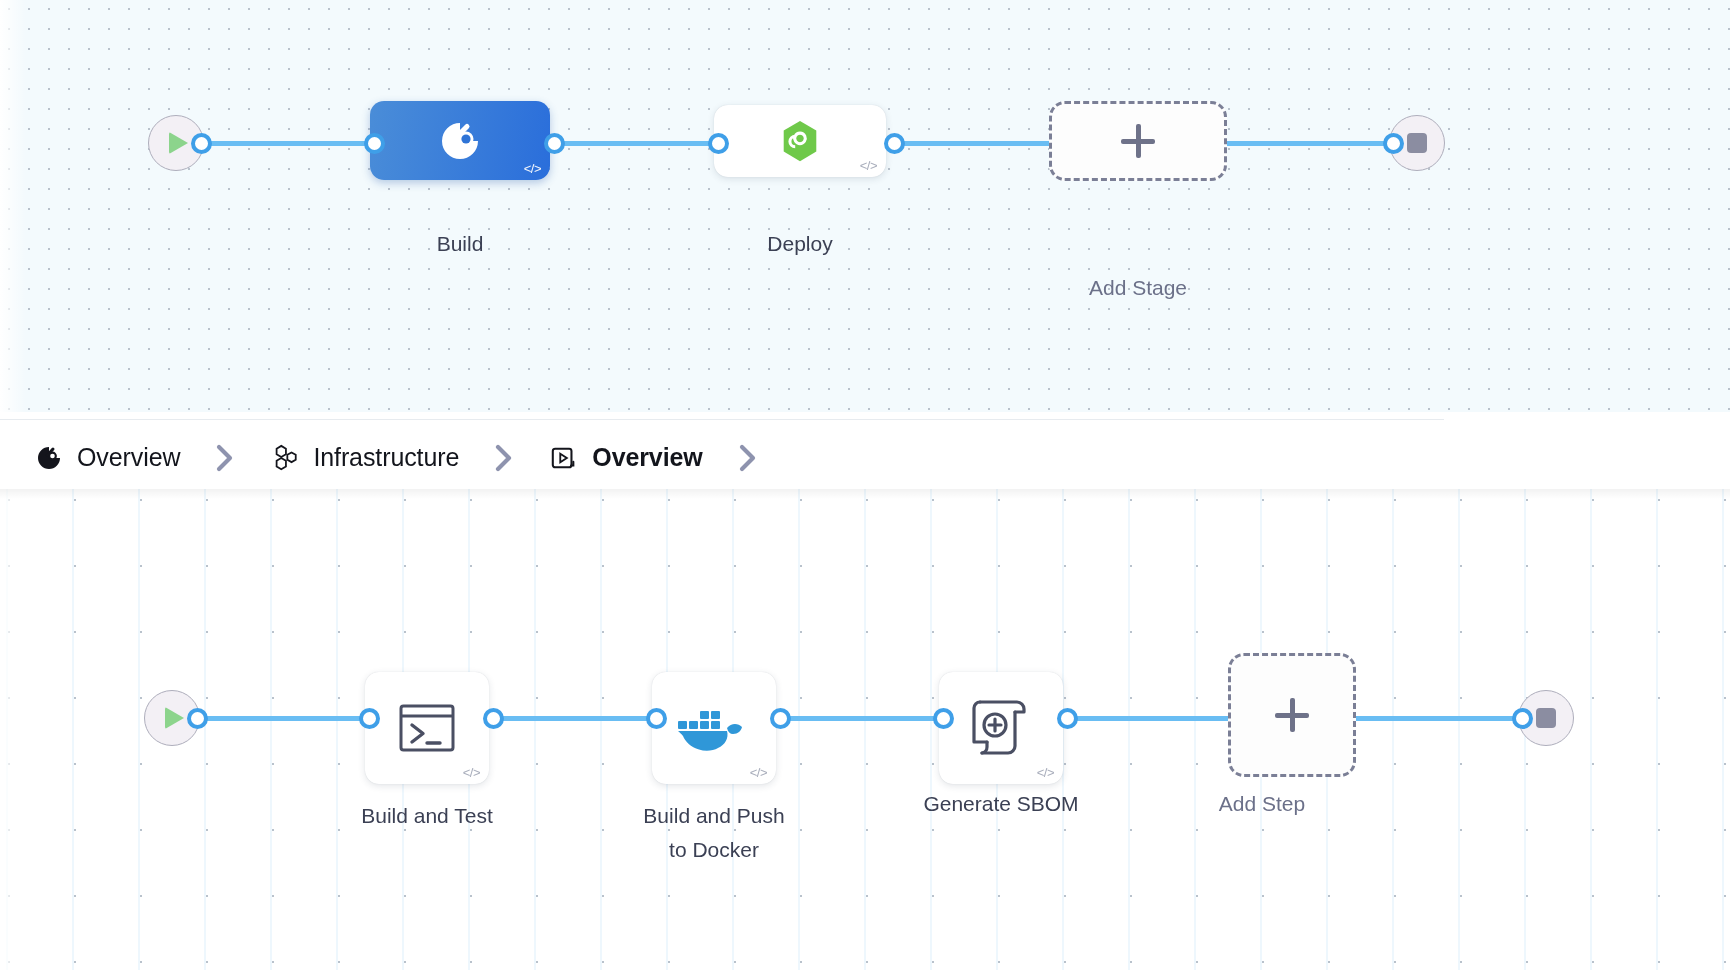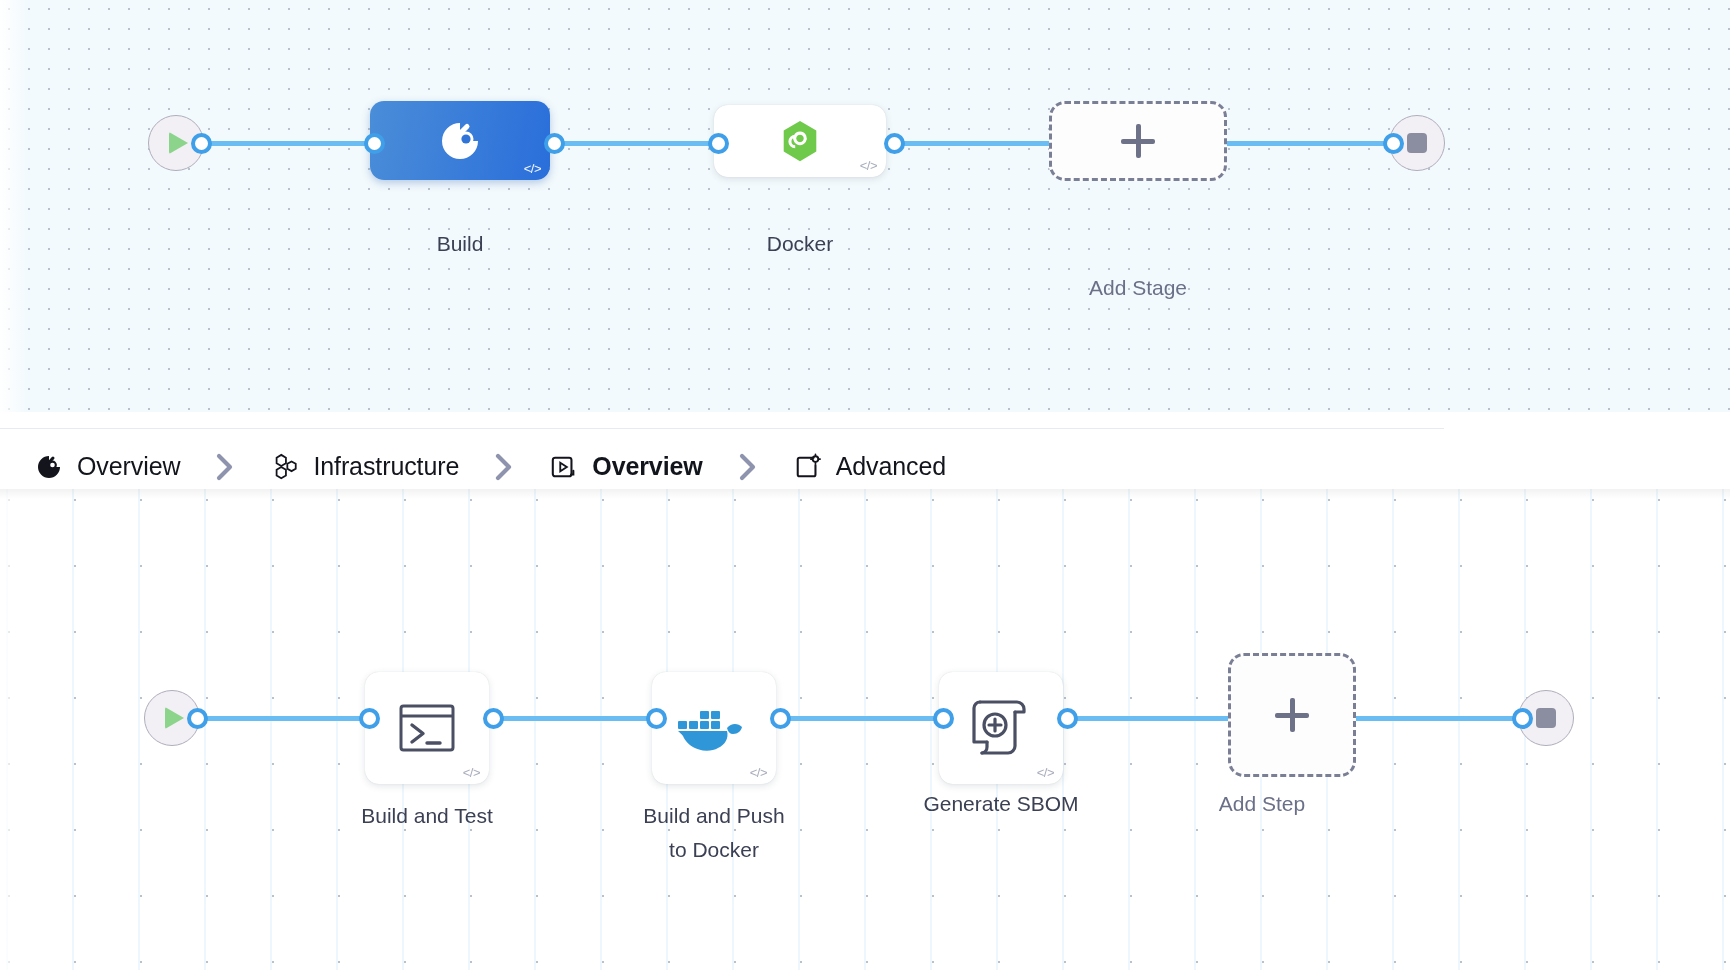--- a/index.html
+++ b/index.html
@@ -53,21 +53,21 @@
   .step-canvas::after {
     content: "";
     position: absolute; left: 0; top: 0; width: 100%; height: 10px;
     background: linear-gradient(to bottom, rgba(0,0,0,0.05) 0%, rgba(0,0,0,0) 100%);
     pointer-events: none;
   }
 
   
   .tabbar {
     position: absolute;
-    left: 0; top: 428px;
+    left: 0; top: 419px;
     width: 1444px; height: 77px;
     background: #ffffff;
     border-top: 1px solid #e7ebef;
     border-bottom: 1px solid #e7ebef;
     display: flex;
     align-items: center;
     padding-left: 30px;
   }
   .tab {
     display: flex; align-items: center; gap: 13px;
@@ -208,21 +208,21 @@
 
     <div class="node-card" style="left:714px; top:105px; width:172px; height:72px;">
       <svg width="46" height="46" viewBox="0 0 48 48">
         <path d="M24 3 L41 13 V35 L24 45 L7 35 V13 Z" fill="#6fc94a"></path>
         <path d="M19 19 a5.5 5.5 0 1 0 0 11 a5.5 5.5 0 0 1 0 -11 a5.5 5.5 0 0 1 10 0 a5.5 5.5 0 1 1 -10 0" fill="none" stroke="#ffffff" stroke-width="3.2" stroke-linecap="round"></path>
       </svg>
       <span class="code-badge">&lt;/&gt;</span>
     </div>
     <div class="port" style="left:708px; top:133px;"></div>
     <div class="port" style="left:884px; top:133px;"></div>
-    <div class="node-label" style="left:714px; top:227px; width:172px;">Docker</div>
+    <div class="node-label" style="left:714px; top:227px; width:172px;">Deploy</div>
 
     <div class="add-node" style="left:1049px; top:101px; width:178px; height:80px;">
       <span class="plus-h"></span>
       <span class="plus-v"></span>
     </div>
     <div class="node-label muted" style="left:1049px; top:224px; width:178px;margin-top:47px;">Add Stage</div>
 
     <div class="terminal-node" style="left:1389px; top:115px;">
       <div class="stop-sq"></div>
     </div>
@@ -276,30 +276,20 @@
       </span>
       <span class="tab-label">Overview</span>
     </div>
 
     <span class="tab-sep">
       <svg width="22" height="30" viewBox="0 0 22 30">
           <path d="M5 4 L16 15 L5 26" stroke="#8e93ae" stroke-width="4.2" fill="none" stroke-linecap="round" stroke-linejoin="round"></path>
         </svg>
     </span>
 
-    <div class="tab">
-      <span class="tab-icon">
-        <svg width="28" height="28" viewBox="0 0 30 30">
-          <path d="M21 5 H6 a2 2 0 0 0 -2 2 V23 a2 2 0 0 0 2 2 H21 a2 2 0 0 0 2 -2 V13" fill="none" stroke="#14151c" stroke-width="2.2" stroke-linecap="round"></path>
-          <circle cx="23" cy="6.5" r="3" fill="none" stroke="#14151c" stroke-width="2"></circle>
-          <path d="M23 1.5 V3 M23 10 V11.5 M18 6.5 H19.5 M26.5 6.5 H28" stroke="#14151c" stroke-width="1.8" stroke-linecap="round"></path>
-        </svg>
-      </span>
-      <span class="tab-label">Advanced</span>
-    </div>
   </div>
 
   <div class="step-canvas">
 
     <div class="edge" style="left:192px;  top:227px; width:180px;"></div>
     <div class="edge" style="left:484px;  top:227px; width:180px;"></div>
     <div class="edge" style="left:771px;  top:227px; width:180px;"></div>
     <div class="edge" style="left:1058px; top:227px; width:180px;"></div>
     <div class="edge" style="left:1352px; top:227px; width:180px;"></div>
 

